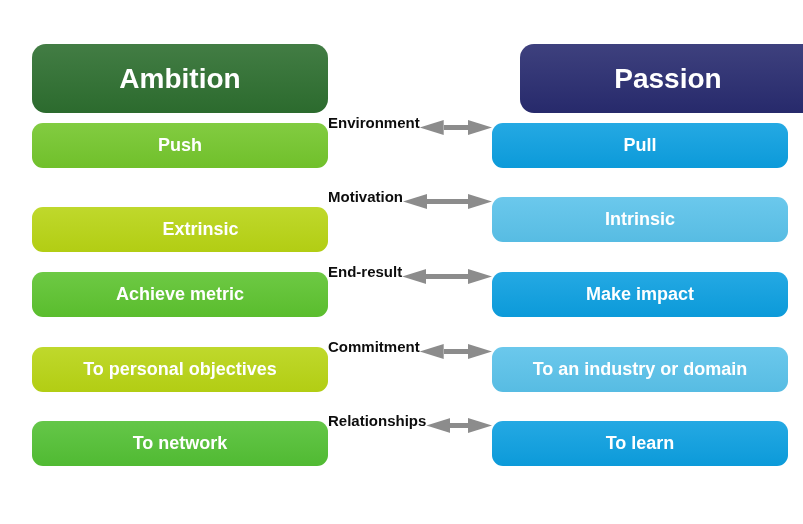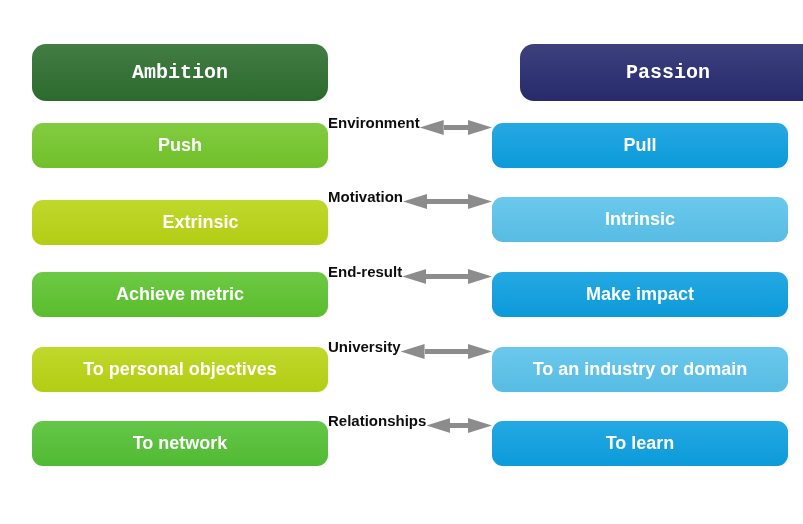--- a/index.html
+++ b/index.html
@@ -25,25 +25,24 @@
     position: absolute;
     display: flex;
     align-items: center;
     justify-content: center;
     color: #ffffff;
     font-weight: bold;
     text-align: center;
   }
   .header-box {
     top: 44px;
-    height: 57px;
+    height: 69px;
     width: 296px;
     border-radius: 14px;
-    font-size: 20px;
-    font-family: Liberation Mono, monospace;
+    font-size: 28px;
   }
   .pill {
     height: 45px;
     width: 296px;
     border-radius: 11px;
     font-size: 18px;
   }
   .left-col  { left: 32px; }
   .right-col { left: 492px; }
   .pill .inner-hl, .header-box .inner-hl {
@@ -120,21 +119,21 @@
       <div class="head hl" style="background: rgb(140, 140, 140);"></div>
       <div class="shaft" style="background: rgb(140, 140, 140);"></div>
       <div class="head hr" style="background: rgb(140, 140, 140);"></div>
     </div>
   </div>
   <div class="box pill right-col" style="top: 123px; background: rgb(12, 159, 224);">
     <div class="inner-hl"></div>
     <span>Pull</span>
   </div>
 
-  <div class="box pill left-col" style="top: 200px; background: rgb(184, 212, 20); padding-left: 41px;">
+  <div class="box pill left-col" style="top: 207px; background: rgb(184, 212, 20); padding-left: 41px;">
     <div class="inner-hl"></div>
     <span>Extrinsic</span>
   </div>
   <div class="connector" style="top:184px">
     <div class="dimension-label">Motivation</div>
     <div class="arrow">
       <div class="head hl" style="background: rgb(140, 140, 140);"></div>
       <div class="shaft" style="background: rgb(140, 140, 140);"></div>
       <div class="head hr" style="background: rgb(140, 140, 140);"></div>
     </div>
@@ -159,21 +158,21 @@
   <div class="box pill right-col" style="top: 272px; background: rgb(12, 159, 224);">
     <div class="inner-hl"></div>
     <span>Make impact</span>
   </div>
 
   <div class="box pill left-col" style="top: 347px; background: rgb(184, 212, 20);">
     <div class="inner-hl"></div>
     <span>To personal objectives</span>
   </div>
   <div class="connector" style="top:334px">
-    <div class="dimension-label">University</div>
+    <div class="dimension-label">Commitment</div>
     <div class="arrow">
       <div class="head hl" style="background: rgb(140, 140, 140);"></div>
       <div class="shaft" style="background: rgb(140, 140, 140);"></div>
       <div class="head hr" style="background: rgb(140, 140, 140);"></div>
     </div>
   </div>
   <div class="box pill right-col" style="top: 347px; background: rgb(90, 194, 234);">
     <div class="inner-hl"></div>
     <span>To an industry or domain</span>
   </div>

